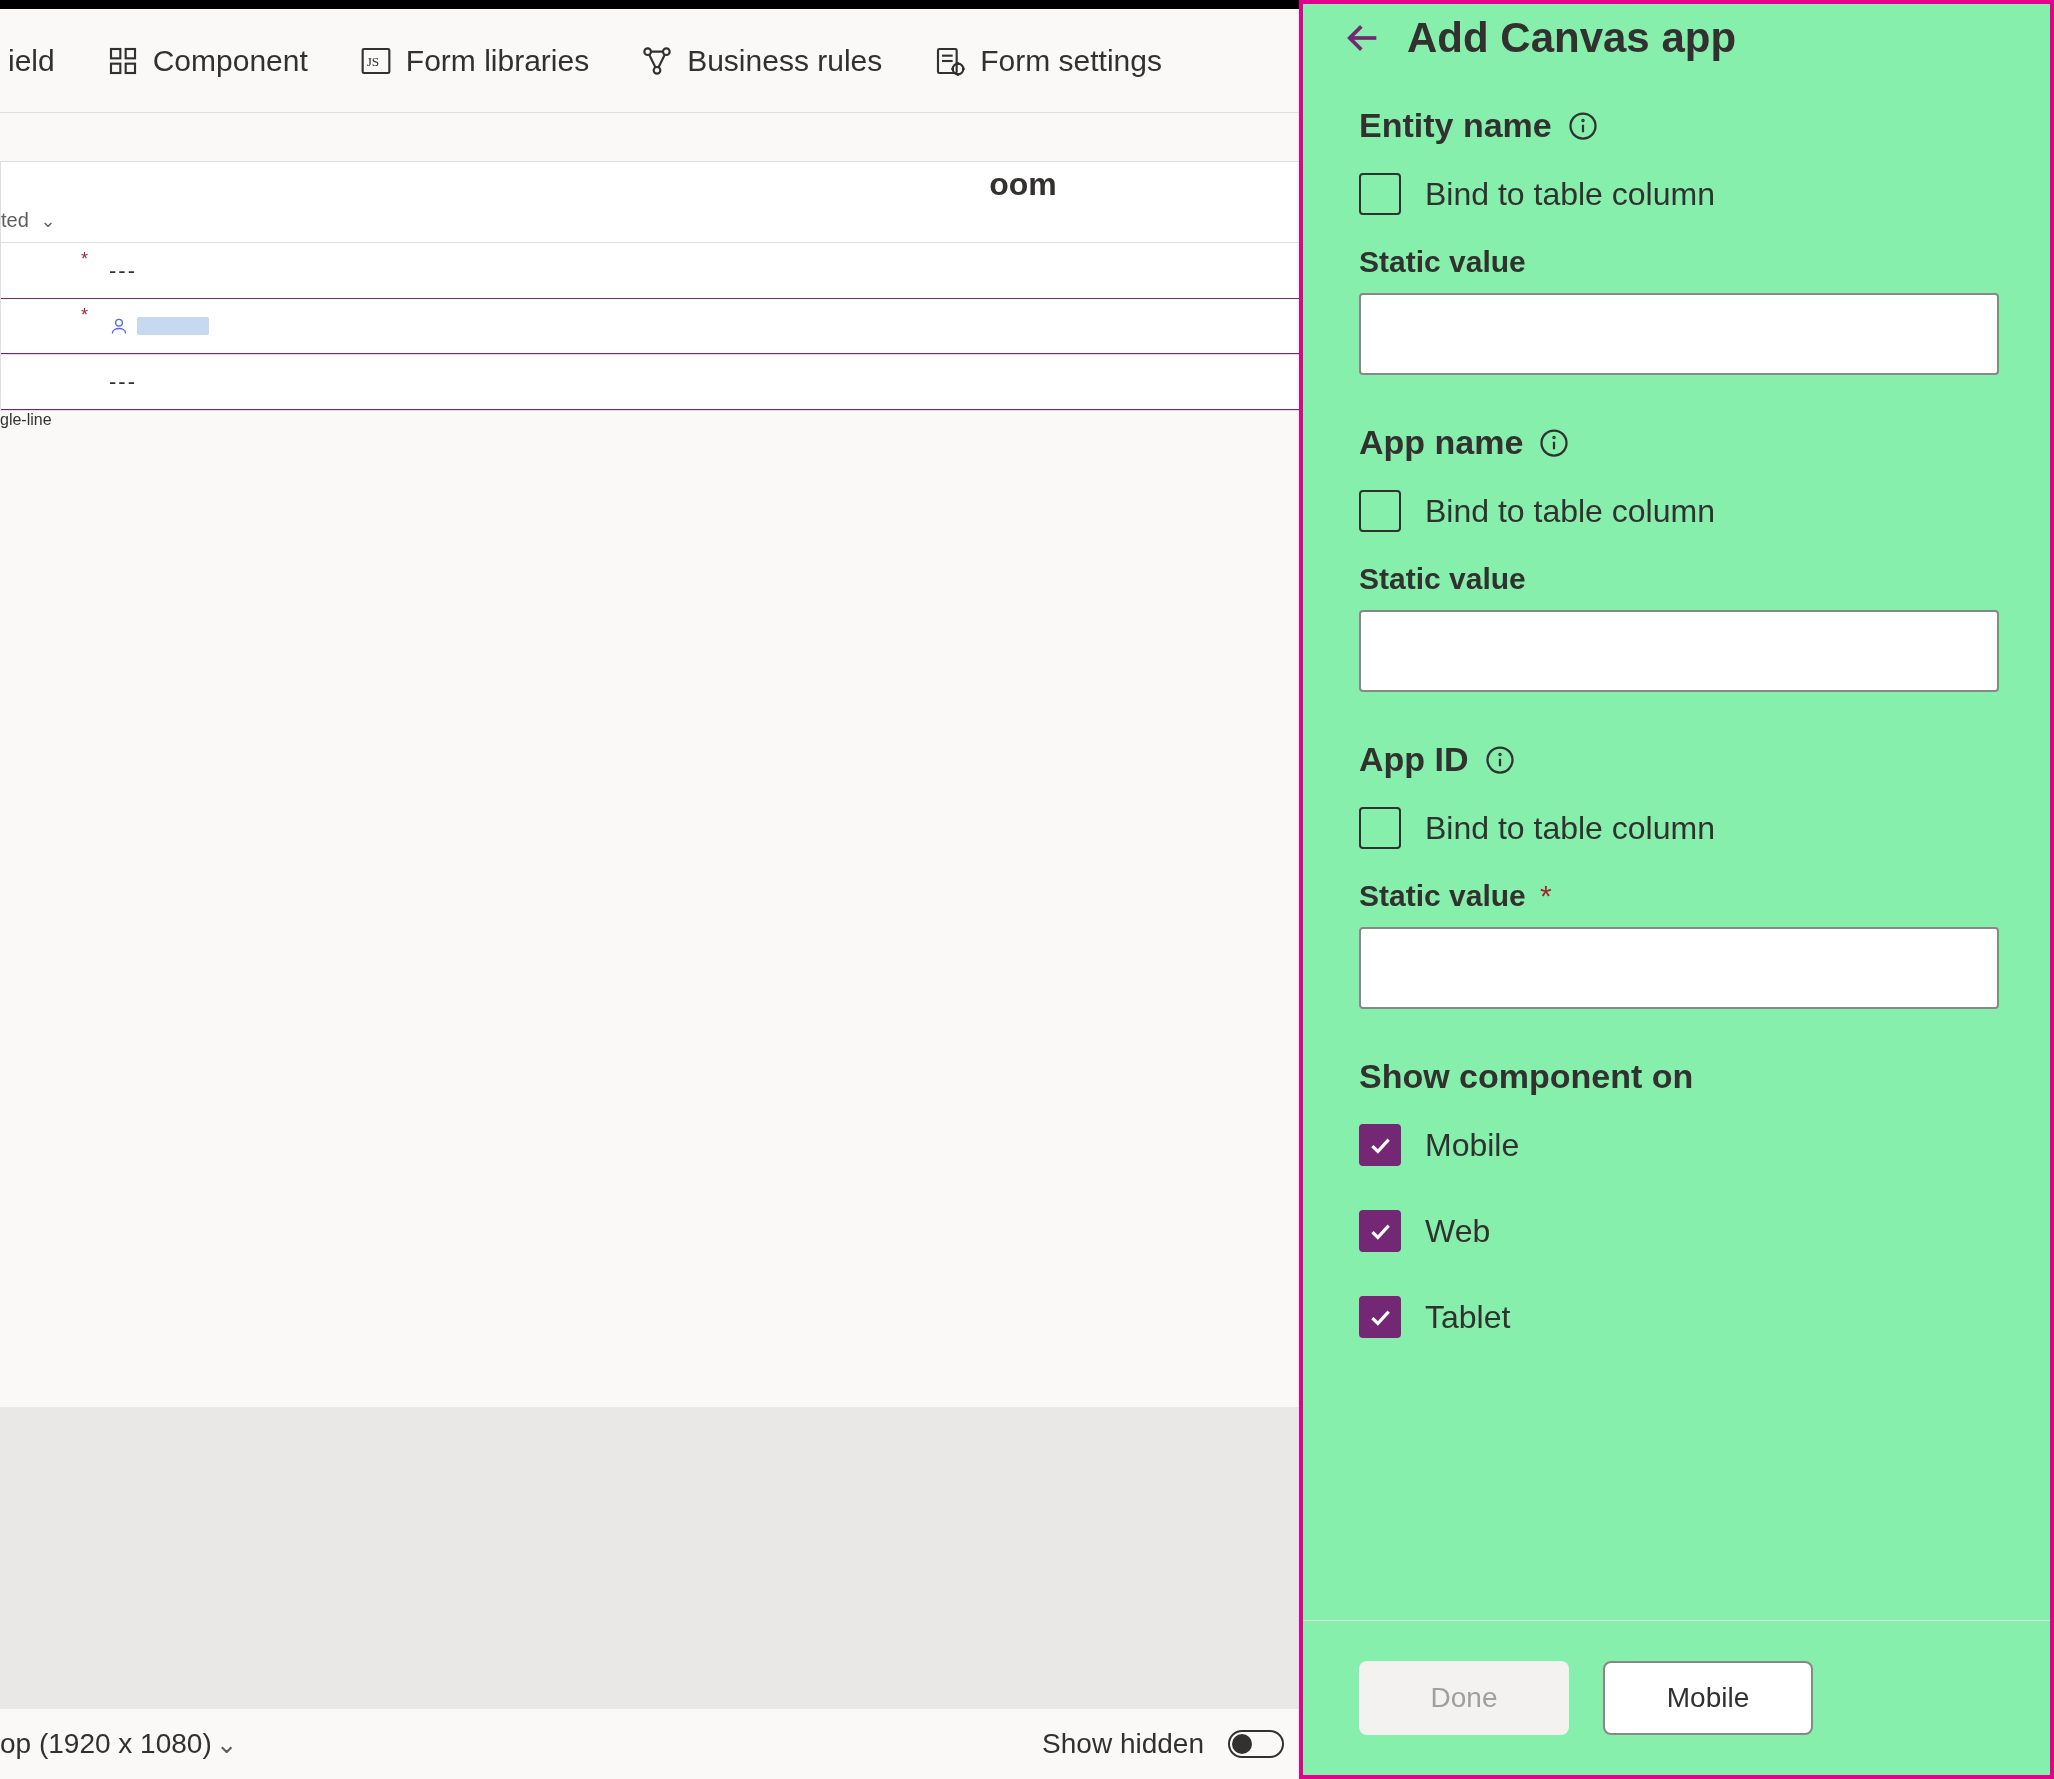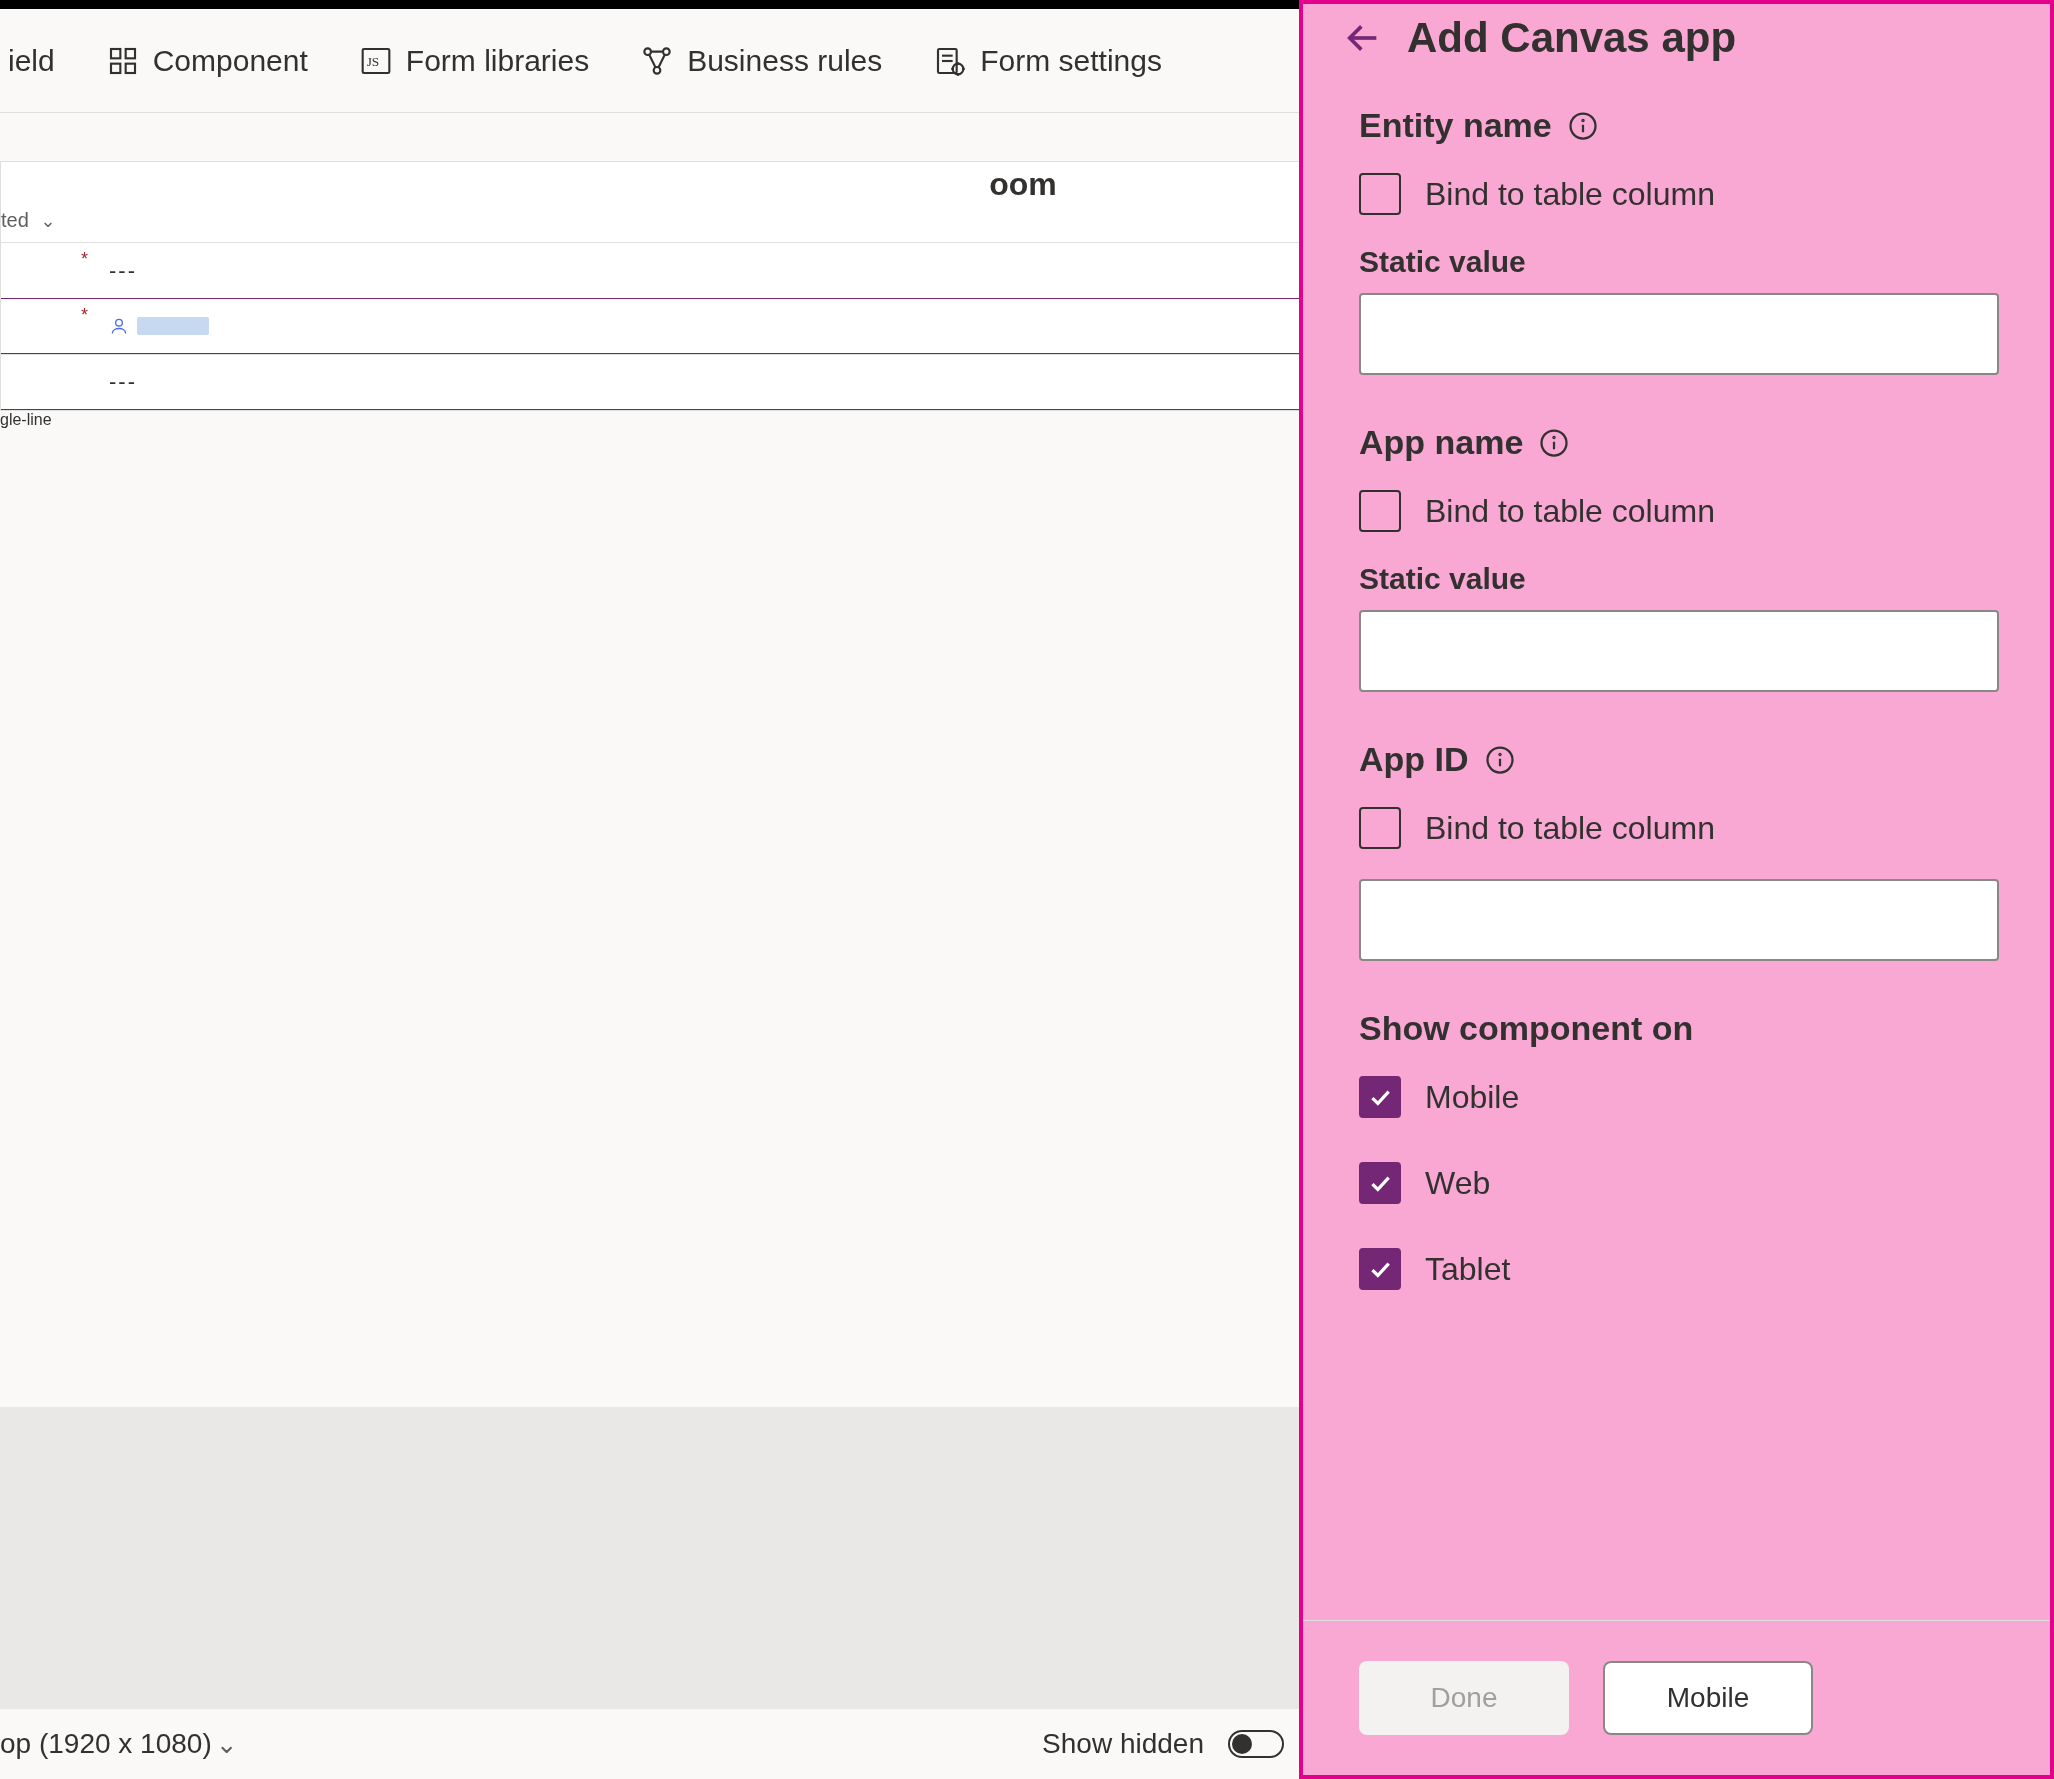--- a/index.html
+++ b/index.html
@@ -152,21 +152,21 @@
     background:#323130; border-radius:50%;
   }
 
   
   .rightpanel {
     position: absolute;
     top: 0;
     right: 0;
     width: 755px;
     height: 1779px;
-    background: #f9a8d4;
+    background: #86efac;
     border: 4px solid #e3008c;
     display: flex;
     flex-direction: column;
   }
   .rightpanel .panel-header {
     display: flex;
     align-items: center;
     gap: 24px;
     padding: 10px 40px 24px 40px;
   }
@@ -409,20 +409,24 @@
         <svg class="info" viewBox="0 0 24 24" style="stroke:#323130;stroke-width:1.8;fill:none;">
           <circle cx="12" cy="12" r="10"></circle>
             <line x1="12" y1="11" x2="12" y2="17"></line>
             <circle cx="12" cy="7.5" r="0.5" fill="#323130"></circle>
         </svg>
       </div>
       <div class="chk-row">
         <div class="chk"></div>
         <span class="chk-label">Bind to table column</span>
       </div>
+      <div class="sub-label">
+        <span>Static value</span>
+        <span class="req">*</span>
+      </div>
       <input class="txt-input" type="text" value="" style="">
     </div>
 
     <div class="section show-section">
       <div class="label-row">
         <span>Show component on</span>
       </div>
       <div class="chk-row">
         <div class="chk checked">
           <svg viewBox="0 0 24 24" style="stroke:#fff;stroke-width:3;fill:none;">

